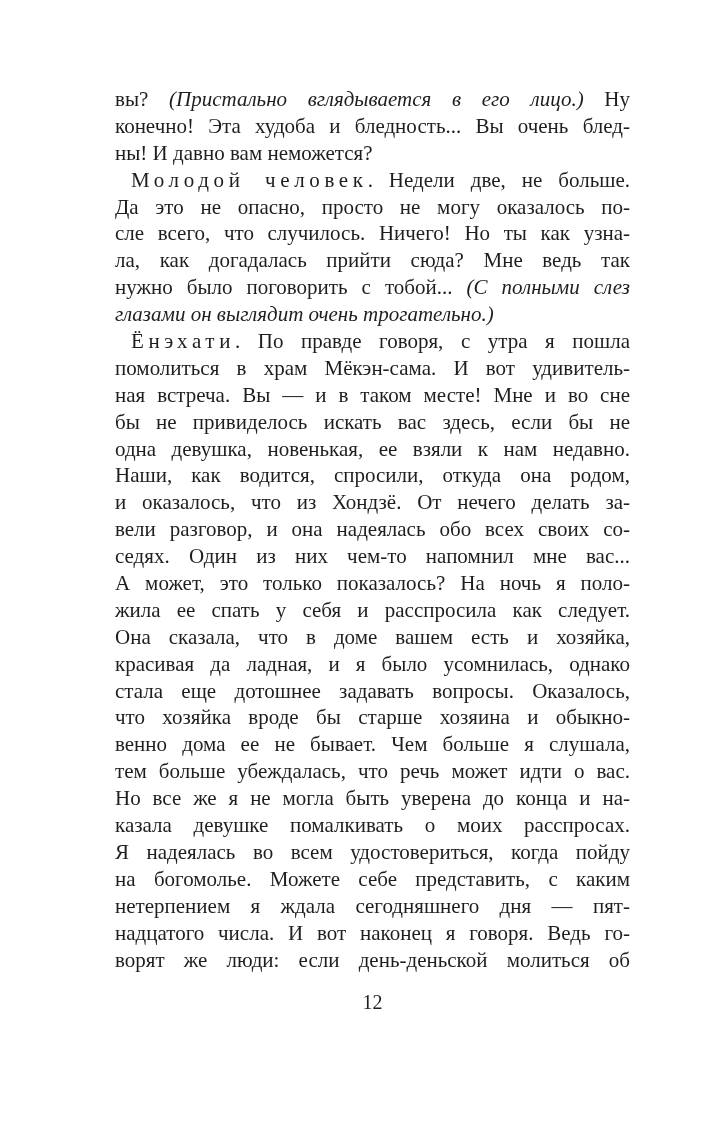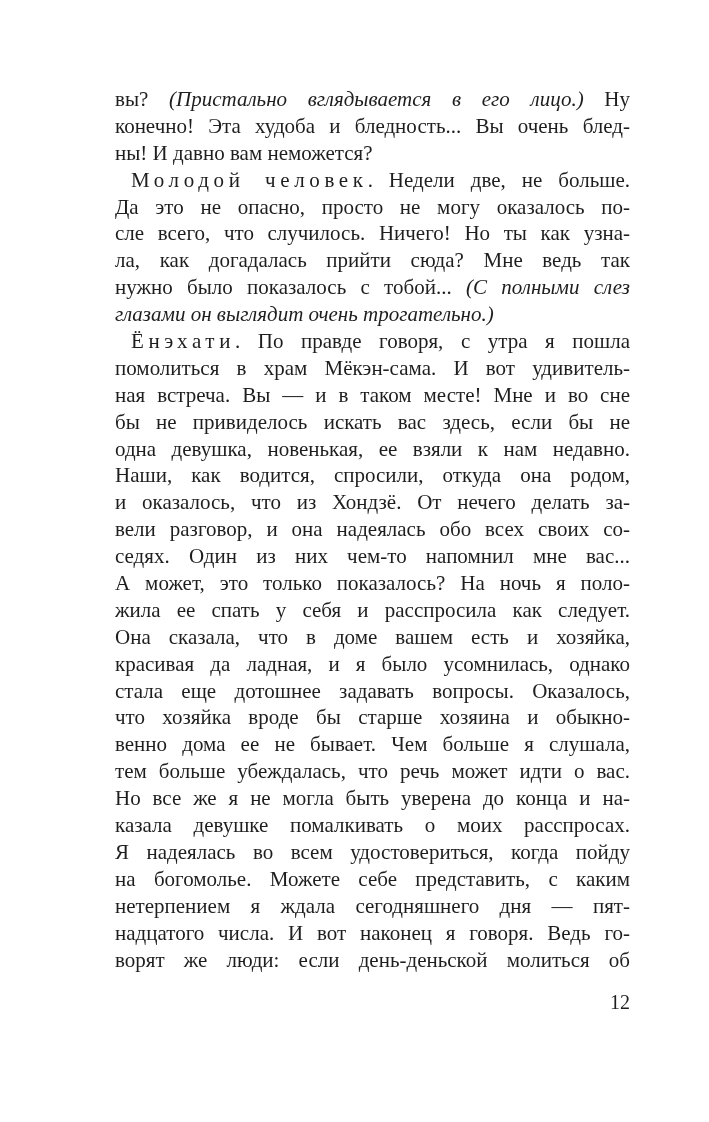--- a/index.html
+++ b/index.html
@@ -50,38 +50,38 @@
     font-style: italic;
   }
   .run-spaced {
     letter-spacing: 0.22em;
   }
   .page-number {
     position: absolute;
     left: 115px;
     top: 991px;
     width: 515px;
-    text-align: right;
+    text-align: center;
     font-size: 20px;
     color: #1e1e1e;
   }
 </style>
 </head>
 <body>
 
 <div class="book-page">
   <div class="text-block">
       <div class="line align-justify"><span class="run-normal">вы? </span><span class="run-italic">(Пристально вглядывается в его лицо.) </span><span class="run-normal">Ну</span></div>
       <div class="line align-justify"><span class="run-normal">конечно! Эта худоба и бледность... Вы очень блед-</span></div>
       <div class="line align-left"><span class="run-normal">ны! И давно вам неможется?</span></div>
       <div class="line align-justify indent"><span class="run-spaced">Молодой человек</span><span class="run-normal">. Недели две, не больше.</span></div>
       <div class="line align-justify"><span class="run-normal">Да это не опасно, просто не могу оказалось по-</span></div>
       <div class="line align-justify"><span class="run-normal">сле всего, что случилось. Ничего! Но ты как узна-</span></div>
       <div class="line align-justify"><span class="run-normal">ла, как догадалась прийти сюда? Мне ведь так</span></div>
-      <div class="line align-justify"><span class="run-normal">нужно было показалось с тобой... </span><span class="run-italic">(С полными слез</span></div>
+      <div class="line align-justify"><span class="run-normal">нужно было поговорить с тобой... </span><span class="run-italic">(С полными слез</span></div>
       <div class="line align-left"><span class="run-italic">глазами он выглядит очень трогательно.)</span></div>
       <div class="line align-justify indent"><span class="run-spaced">Ёнэхати</span><span class="run-normal">. По правде говоря, с утра я пошла</span></div>
       <div class="line align-justify"><span class="run-normal">помолиться в храм Мёкэн-сама. И вот удивитель-</span></div>
       <div class="line align-justify"><span class="run-normal">ная встреча. Вы — и в таком месте! Мне и во сне</span></div>
       <div class="line align-justify"><span class="run-normal">бы не привиделось искать вас здесь, если бы не</span></div>
       <div class="line align-justify"><span class="run-normal">одна девушка, новенькая, ее взяли к нам недавно.</span></div>
       <div class="line align-justify"><span class="run-normal">Наши, как водится, спросили, откуда она родом,</span></div>
       <div class="line align-justify"><span class="run-normal">и оказалось, что из Хондзё. От нечего делать за-</span></div>
       <div class="line align-justify"><span class="run-normal">вели разговор, и она надеялась обо всех своих со-</span></div>
       <div class="line align-justify"><span class="run-normal">седях. Один из них чем-то напомнил мне вас...</span></div>

